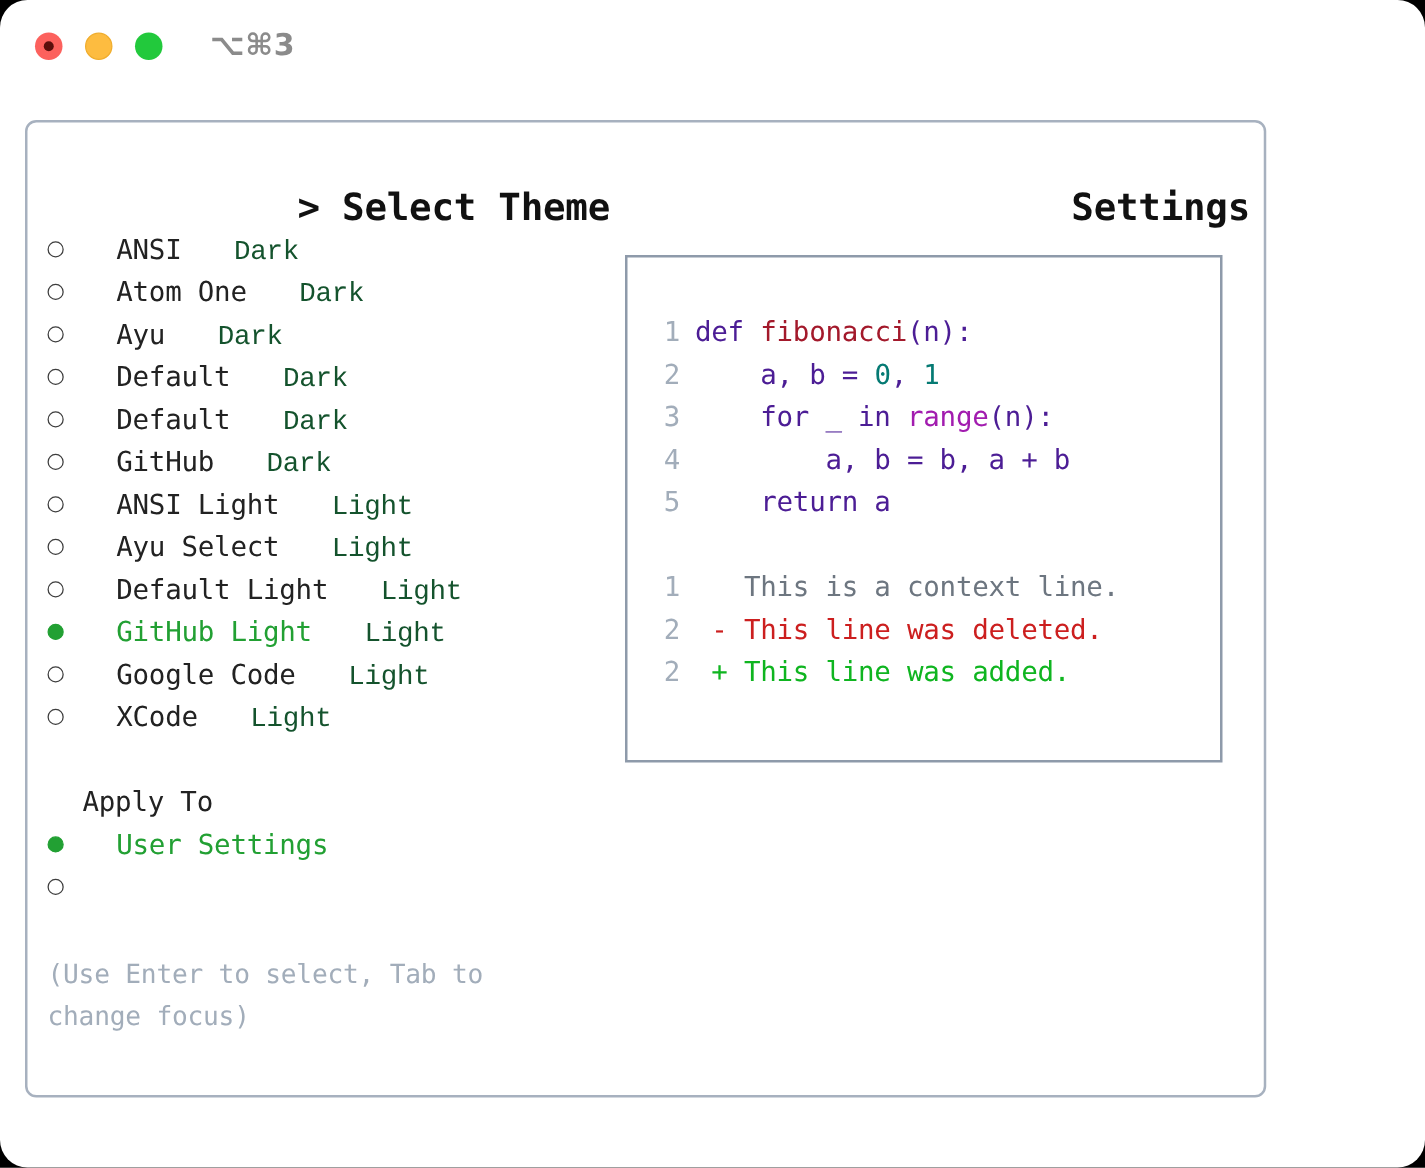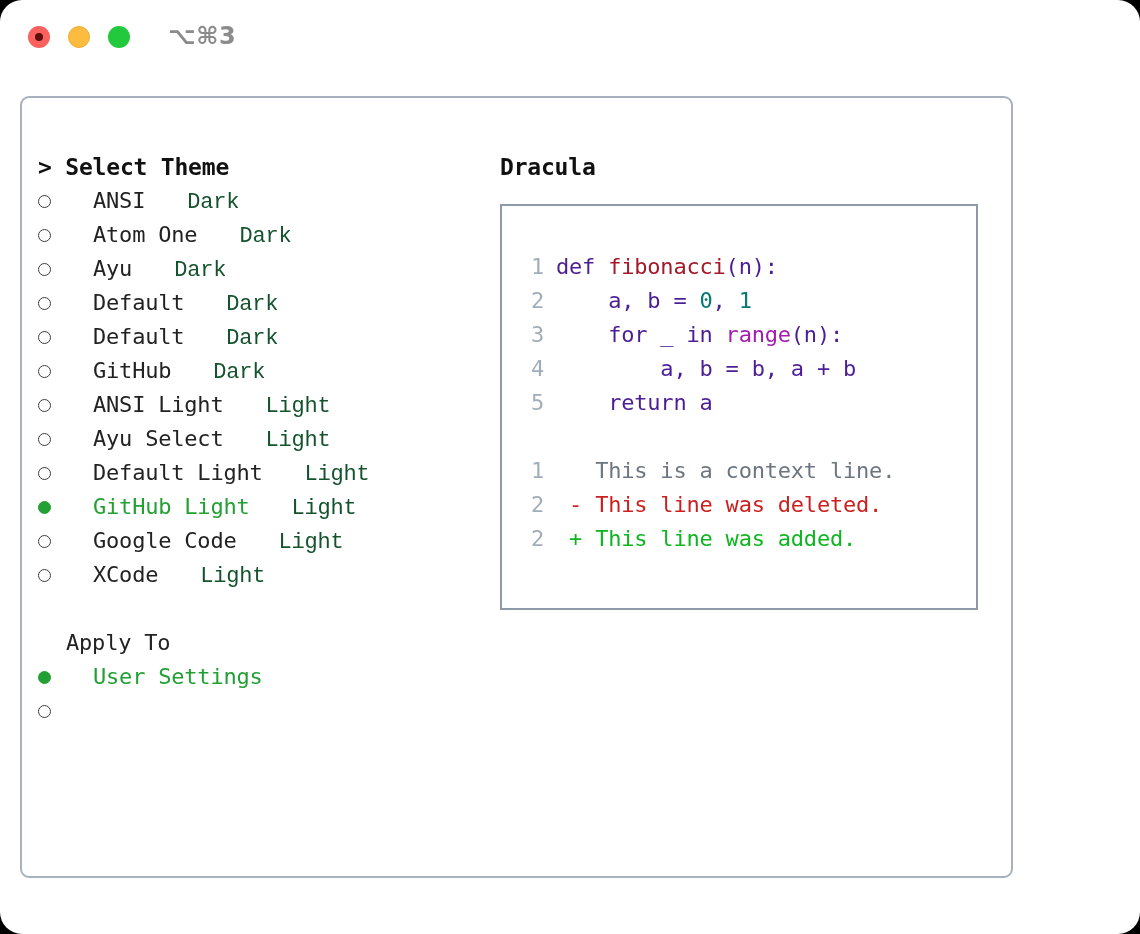--- a/index.html
+++ b/index.html
@@ -93,27 +93,28 @@
     width: 450px;
   }
   .col-right {
     position: absolute;
     left: 478px;
     top: 52px;
     width: 500px;
   }
 
   .section-head {
-    font-size: 23px;
+    font-size: 30px;
     font-weight: 700;
     color: #111111;
     letter-spacing: -0.2px;
     white-space: pre;
     line-height: 34px;
     height: 34px;
+    text-align: right;
   }
 
   
   .opt-list { margin-top: 0; }
   .opt {
     display: flex;
     align-items: baseline;
     height: 34px;
     line-height: 34px;
     font-size: 22px;
@@ -248,24 +249,28 @@
         </div>
 
       <div class="gap-block"></div>
 
       <div class="apply-head">Apply To</div>
       <div class="opt-list" id="apply-options">
           <div class="opt"><span class="bullet on"><i></i></span><span class="opt-name sel">User Settings</span></div>
           <div class="opt"><span class="bullet off"><i></i></span></div>
         </div>
 
+      <div class="hint">
+        <div>(Use Enter to select, Tab to</div>
+        <div>change focus)</div>
+      </div>
     </div>
 
     <div class="col-right">
-      <div class="section-head">Dracula</div>
+      <div class="section-head">Settings</div>
     </div>
 
     <div class="preview-box">
       <div class="code" id="code-block"><span class="cl"><span class="ln">1</span><span class="tok-plain">def </span><span class="tok-fn">fibonacci</span><span class="tok-plain">(n):</span></span><span class="cl"><span class="ln">2</span><span class="tok-plain">    a, b = </span><span class="tok-num">0</span><span class="tok-plain">, </span><span class="tok-num">1</span></span><span class="cl"><span class="ln">3</span><span class="tok-plain">    for _ in </span><span class="tok-call">range</span><span class="tok-plain">(n):</span></span><span class="cl"><span class="ln">4</span><span class="tok-plain">        a, b = b, a + b</span></span><span class="cl"><span class="ln">5</span><span class="tok-plain">    return a</span></span><span class="diff-gap"></span><span class="cl"><span class="ln">1</span><span class="diff-ctx">   This is a context line.</span></span><span class="cl"><span class="ln">2</span><span class="diff-del"> - This line was deleted.</span></span><span class="cl"><span class="ln">2</span><span class="diff-add"> + This line was added.</span></span></div>
     </div>
 
   </div>
 </div>
 
 </body></html>

